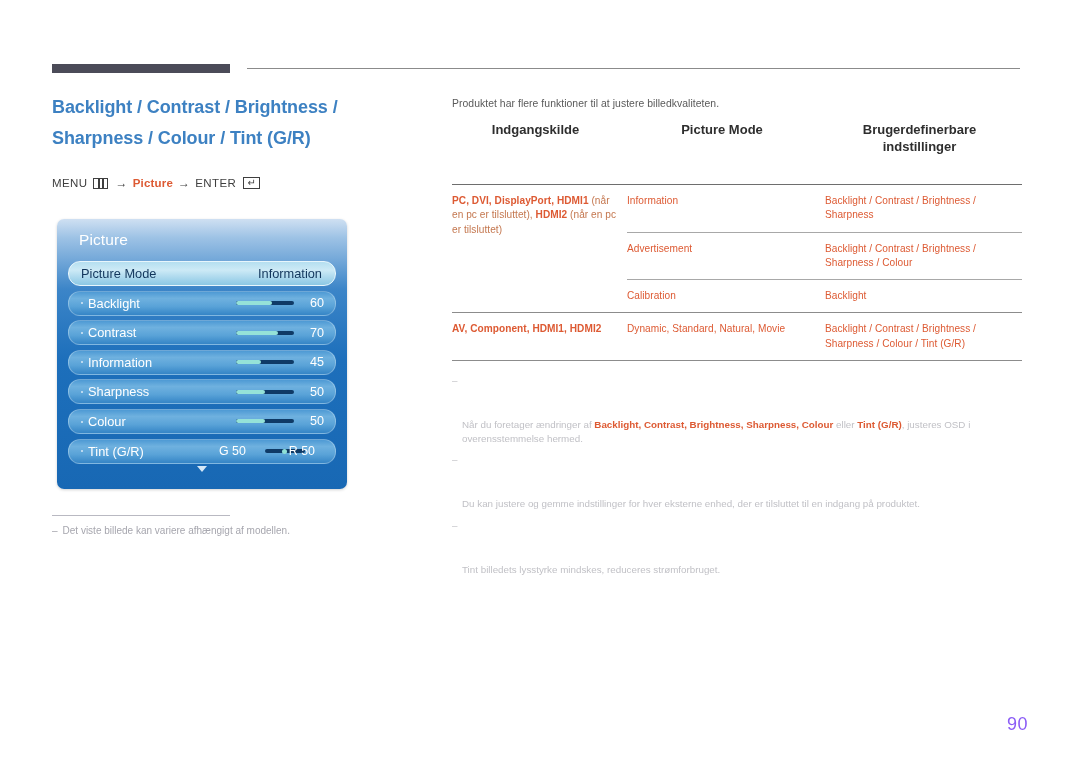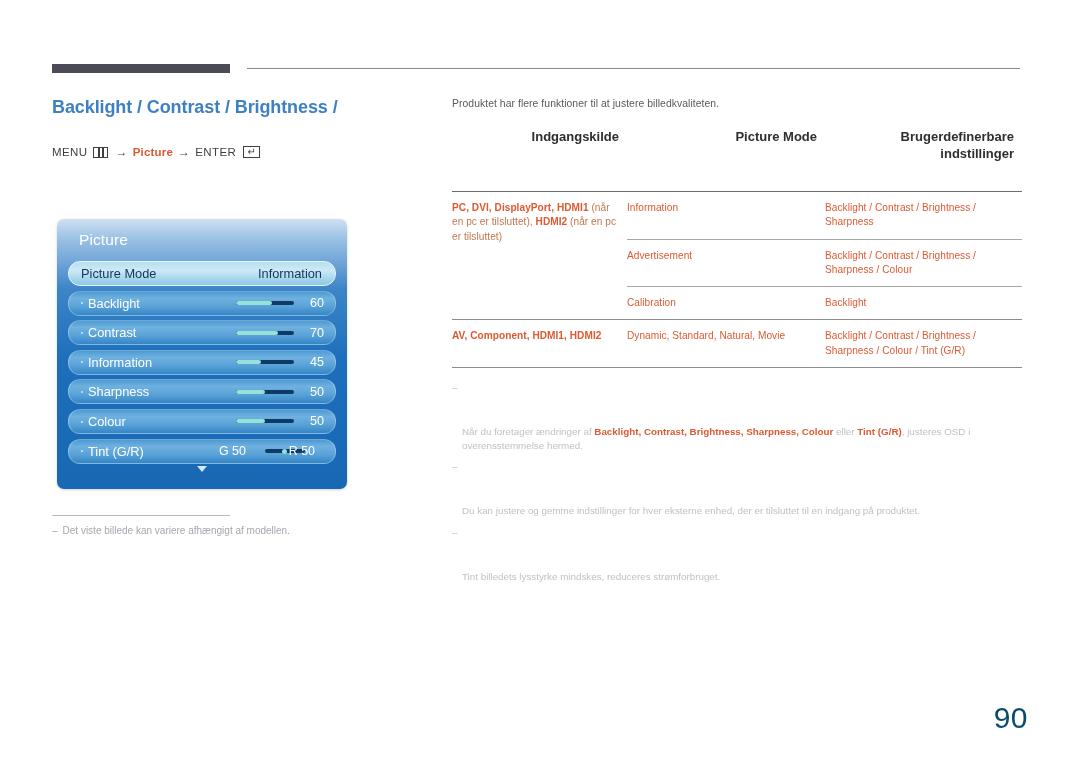--- a/index.html
+++ b/index.html
@@ -272,33 +272,33 @@
   
   .right-col {
     position: absolute;
     left: 452px;
     top: 98px;
     width: 570px;
   }
   .intro {
     font-size: 10.4px;
     color: #5a5a5a;
-    margin-bottom: 19px;
+    margin-bottom: 12px;
     letter-spacing: 0.05px;
   }
   table.spec {
     border-collapse: collapse;
     width: 570px;
     table-layout: fixed;
   }
   table.spec col.c1 { width: 175px; }
   table.spec col.c2 { width: 198px; }
   table.spec col.c3 { width: 197px; }
   table.spec th {
-    text-align: right;
+    text-align: center;
     vertical-align: top;
     font-size: 13px;
     font-weight: bold;
     color: #2e2e2e;
     padding: 0 8px 29px 0;
     line-height: 17px;
     border-bottom: 1.6px solid #6e6e6e;
   }
   table.spec td {
     vertical-align: top;
@@ -338,36 +338,37 @@
   }
   .fnote .ftext { flex: 1 1 auto; margin-top: 44px; }
   .fnote .ftext b.hl { color: #dd5a33; font-weight: bold; }
   .fnote .ftext span.dim { color: #c1c1c6; }
 
   
   .page-num {
     position: absolute;
     right: 52px;
     bottom: 28px;
-    font-size: 30px;
-    color: #0c4a6e;
+    font-size: 18px;
+    color: #8b5cf6;
     letter-spacing: 0.5px;
   }
 </style>
 </head>
 <body>
 
 <div class="top-rule">
   <div class="bar-dark"></div>
   <div class="bar-thin"></div>
 </div>
 
 <div class="left-col">
   <h1 class="page-title">
     <span>Backlight / Contrast / Brightness /</span><br>
+    <span>Sharpness / Colour / Tint (G/R)</span>
   </h1>
 
   <div class="breadcrumb">
     <span class="bc-word">MENU</span>
     <span class="icon-menu"></span>
     <span class="arrow">→</span>
     <span class="bc-orange">Picture</span>
     <span class="arrow">→</span>
     <span class="bc-word">ENTER</span>
     <span class="icon-enter">↵</span>

